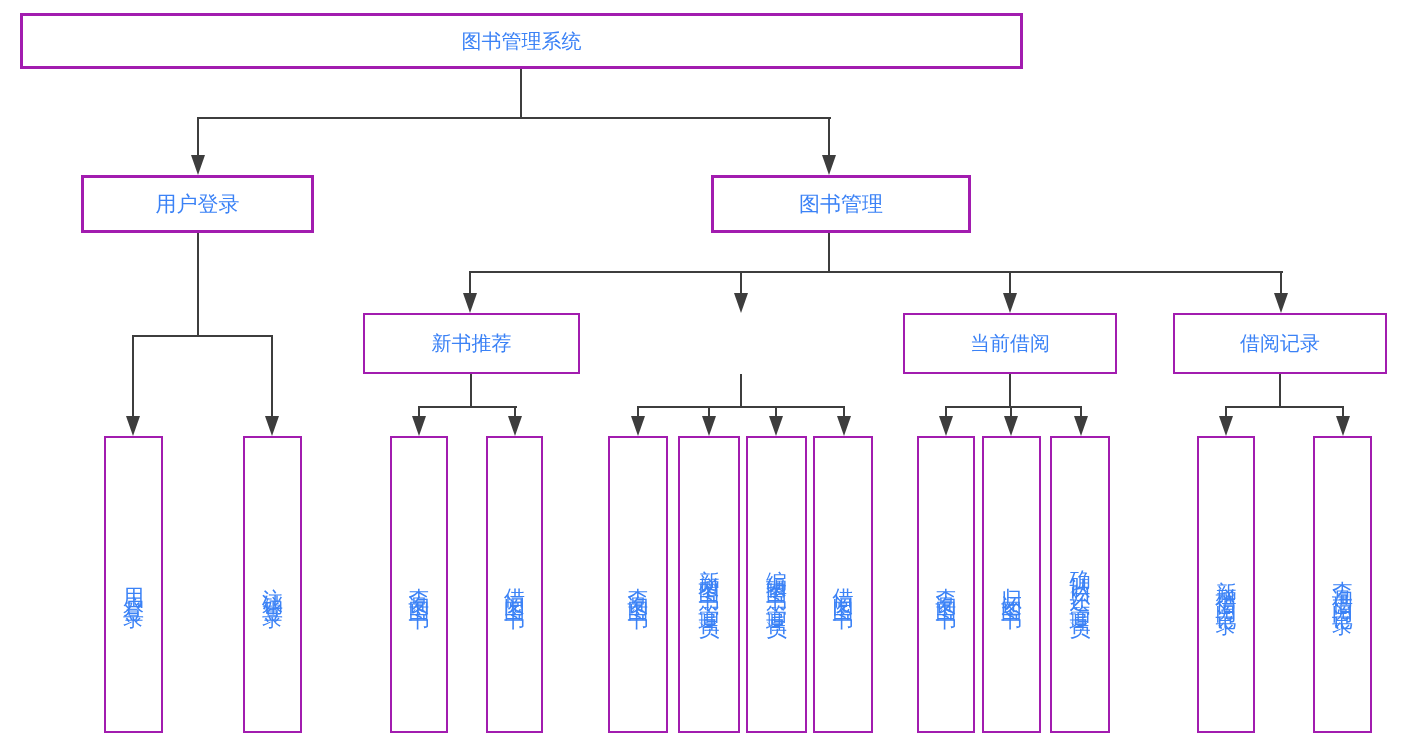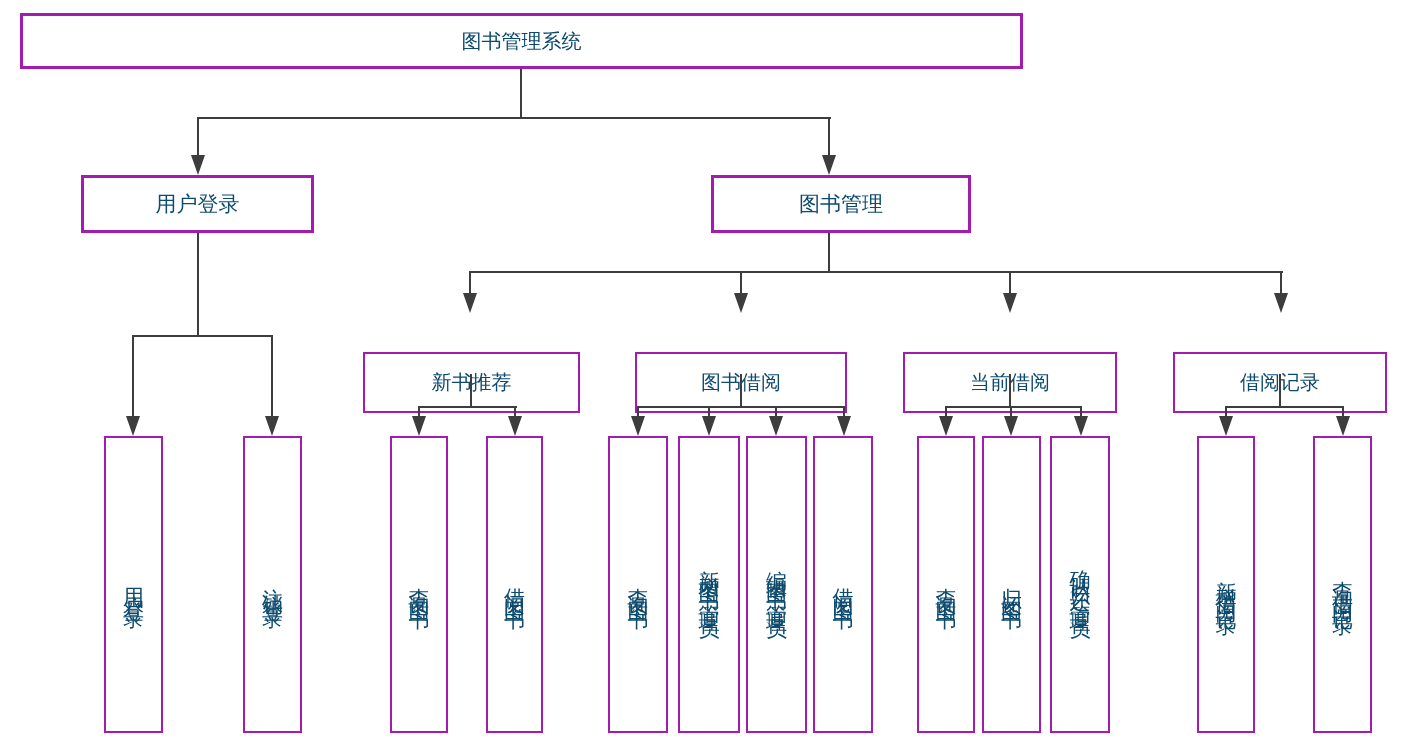--- a/index.html
+++ b/index.html
@@ -13,29 +13,29 @@
     width: 1405px;
     height: 747px;
     background: #ffffff;
     overflow: hidden;
   }
   .box {
     position: absolute;
     box-sizing: border-box;
     background: #ffffff;
     border: 3px solid #a21caf;
-    color: #0c4a6e;
+    color: #3b82f6;
     display: flex;
     align-items: center;
     justify-content: center;
     text-align: center;
   }
   .box.lvl0 { border-width: 3px; font-size: 20px; }
   .box.lvl1 { border-width: 3px; font-size: 21px; }
-  .box.lvl2 { border-width: 2px; font-size: 20px; margin-top: 39px; }
+  .box.lvl2 { border-width: 2px; font-size: 20px; }
   .box.leaf { border-width: 2px; top: 436px; height: 297px; }
   .vtext {
     writing-mode: vertical-rl;
     text-orientation: mixed;
     font-size: 21px;
     letter-spacing: 7px;
     line-height: 1.15;
     white-space: nowrap;
   }
   .ln {
@@ -97,23 +97,20 @@
   <div class="ln" style="left:740px; top:271px; width:2px; height:22px;"></div>
   <div class="ln" style="left:1009px; top:271px; width:2px; height:22px;"></div>
   <div class="ln" style="left:1280px; top:271px; width:2px; height:22px;"></div>
   <div class="arrow" style="left:463px; top:293px;"></div>
   <div class="arrow" style="left:734px; top:293px;"></div>
   <div class="arrow" style="left:1003px; top:293px;"></div>
   <div class="arrow" style="left:1274px; top:293px;"></div>
 
   <div class="box lvl2" style="left:363px; top:313px; width:217px; height:61px;">
     <span>新书推荐</span>
-  </div>
-  <div class="box lvl2" style="left:635px; top:313px; width:212px; height:61px;">
-    <span>图书借阅</span>
   </div>
   <div class="box lvl2" style="left:903px; top:313px; width:214px; height:61px;">
     <span>当前借阅</span>
   </div>
   <div class="box lvl2" style="left:1173px; top:313px; width:214px; height:61px;">
     <span>借阅记录</span>
   </div>
 
   <div class="ln" style="left:470px; top:374px; width:2px; height:32px;"></div>
   <div class="ln" style="left:418px; top:406px; width:99px; height:2px;"></div>

